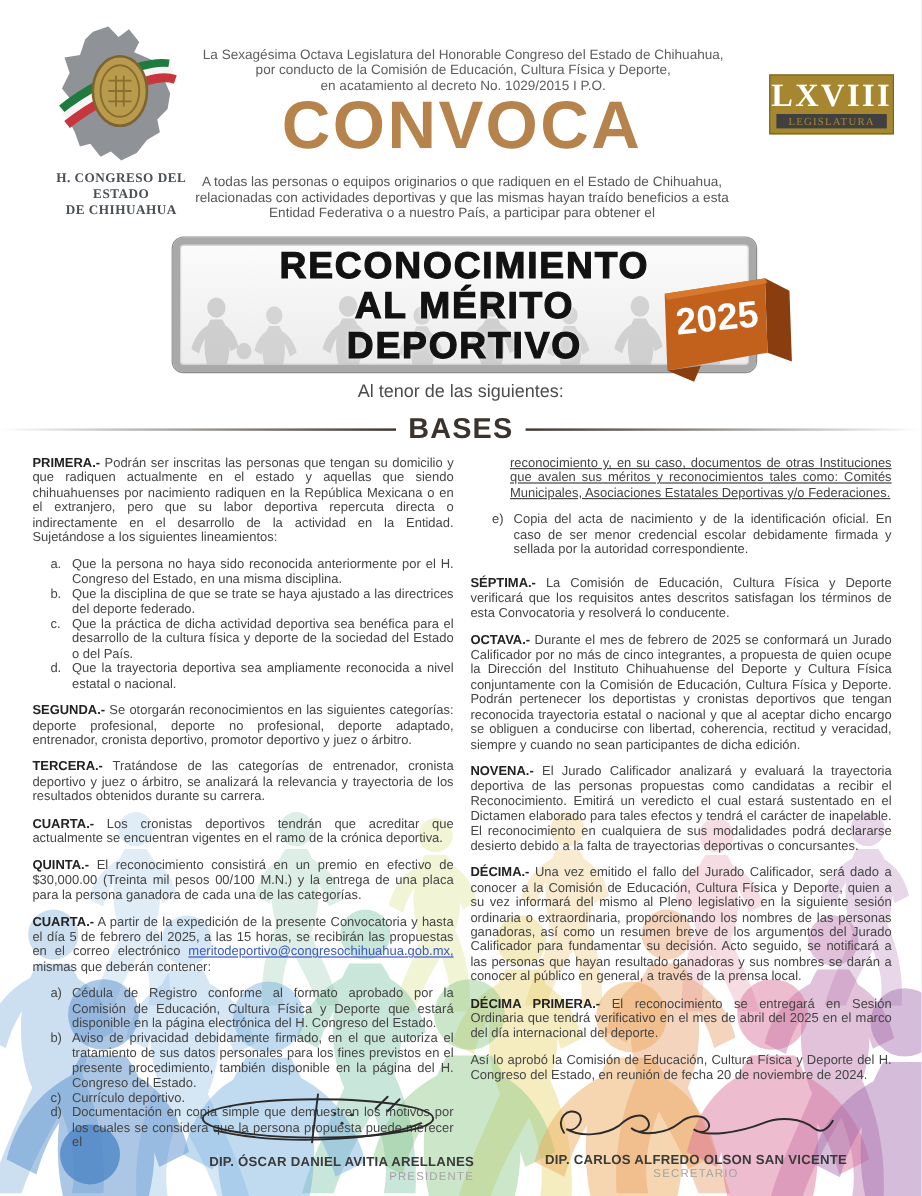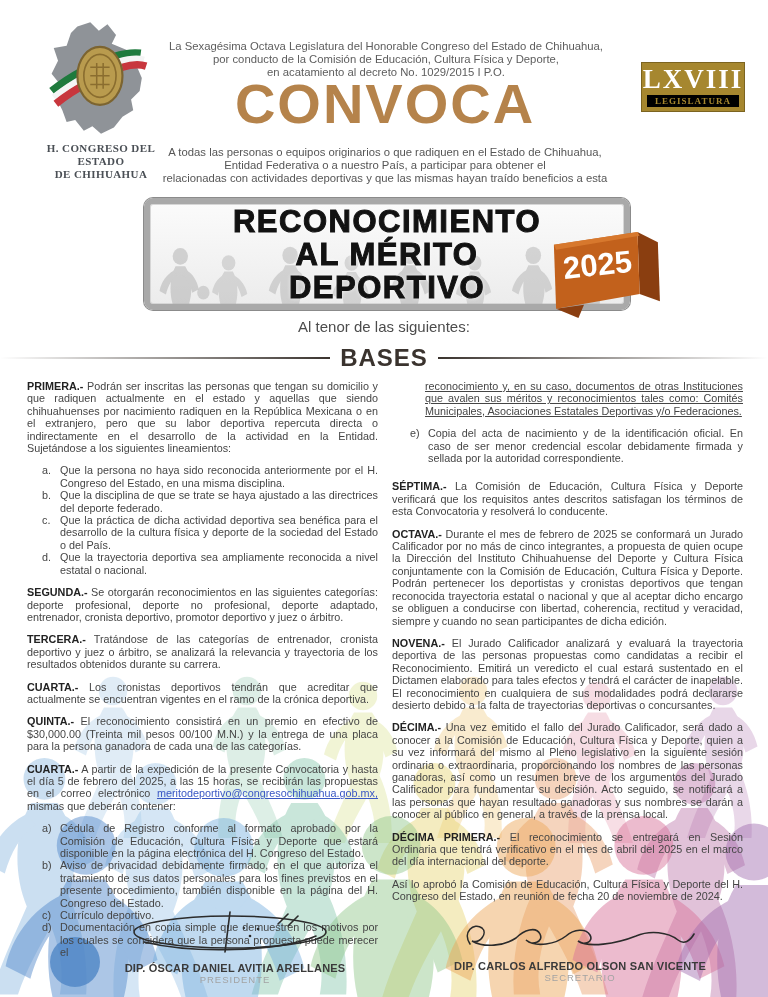--- a/index.html
+++ b/index.html
@@ -13,22 +13,22 @@
     font-size:11px;line-height:13px;color:#4a4f55;letter-spacing:.4px;}
   .intro{position:absolute;left:164px;top:40px;width:444px;text-align:center;
     font-size:11.3px;line-height:13px;color:#5d5d5d;z-index:2;}
   .convoca{position:absolute;left:150px;top:74px;width:470px;text-align:center;
     font-size:56px;line-height:60px;font-weight:bold;letter-spacing:2px;
     color:var(--accent-gold,#b5834b);z-index:2;}
   .badge{position:absolute;left:641px;top:62px;width:102px;background:var(--badge-gold,#a6872f);
     border:1px solid #7c6420;padding:2px 0 4px;text-align:center;z-index:2;}
   .badge-roman{font-family:"Liberation Serif",serif;font-weight:bold;font-size:27px;line-height:29px;
     color:#ffffff;letter-spacing:2px;}
-  .badge-strip{margin:1px 5px 0;background:#000000;color:var(--badge-gold,#a6872f);
-    font-family:"Liberation Serif",serif;font-weight:bold;font-size:9px;line-height:12px;letter-spacing:1px;}
+  .badge-strip{margin:1px 5px 0;background:#404040;color:var(--badge-gold,#a6872f);
+    font-family:"Liberation Serif",serif;font-weight:normal;font-size:9px;line-height:12px;letter-spacing:1px;}
   .audience{position:absolute;left:148px;top:146px;width:474px;text-align:center;
     font-size:11.3px;line-height:13px;color:#565656;z-index:2;}
   
   .banner{position:absolute;left:144px;top:198px;width:474px;height:100px;z-index:2;
     background:linear-gradient(180deg,#fbfbfb,#ececec);
     border:6px solid #a9a9a9;border-radius:9px;box-shadow:0 0 0 1px #8b8b8b, inset 0 0 0 1px #d6d6d6;}
   .banner-bg{position:absolute;left:0;top:0;width:100%;height:100%;overflow:hidden;border-radius:4px;}
   .banner-title{position:relative;z-index:2;height:100%;display:flex;flex-direction:column;
     justify-content:flex-end;text-align:center;
     font-weight:bold;font-size:31px;line-height:33px;letter-spacing:1.5px;color:#121212;
@@ -53,21 +53,21 @@
   .li{display:flex;}
   .li .m{flex:0 0 18px;}
   .li .t{flex:1;text-align:justify;}
   .cont{margin-left:33px;text-decoration:underline;}
   .list-e{margin-left:18px;}
   .gap-lg{margin-top:16px;}
   .tight{margin-bottom:0;}
   .email-link{color:var(--link-blue,#3a57c4);text-decoration:underline;cursor:pointer;}
   
   .sig{position:absolute;text-align:center;z-index:2;}
-  .sig-left{left:75px;top:910px;width:320px;}
+  .sig-left{left:75px;top:910px;width:320px;text-align:right;}
   .sig-right{left:425px;top:918px;width:310px;}
   .sig-name{font-size:11px;font-weight:bold;color:#3a3a3a;letter-spacing:.2px;}
   .sig-role{font-size:9.5px;color:#a3a3a3;letter-spacing:1px;}
 </style>
 </head>
 <body>
 
 <div class="page">
 
   <svg width="0" height="0" style="position:absolute" aria-hidden="true">
@@ -139,22 +139,22 @@
 
   <div class="convoca">CONVOCA</div>
 
   <div class="badge">
     <div class="badge-roman">LXVIII</div>
     <div class="badge-strip">LEGISLATURA</div>
   </div>
 
   <div class="audience">
     <div>A todas las personas o equipos originarios o que radiquen en el Estado de Chihuahua,</div>
+    <div>relacionadas con actividades deportivas y que las mismas hayan traído beneficios a esta</div>
     <div>Entidad Federativa o a nuestro País, a participar para obtener el</div>
-    <div>relacionadas con actividades deportivas y que las mismas hayan traído beneficios a esta</div>
   </div>
 
   <div class="banner">
     <div class="banner-bg">
       <svg width="100%" height="100%" viewBox="0 0 462 88" preserveAspectRatio="none">
         <g fill="#b2b2b2">
           <use href="#fig" transform="translate(28,82) scale(0.78)" opacity="0.55"></use>
           <use href="#fig" transform="translate(78,84) scale(0.7) scale(-1,1)" opacity="0.45"></use>
           <use href="#fig" transform="translate(135,82) scale(0.8)" opacity="0.5"></use>
           <use href="#fig" transform="translate(195,85) scale(0.72)" opacity="0.45"></use>

